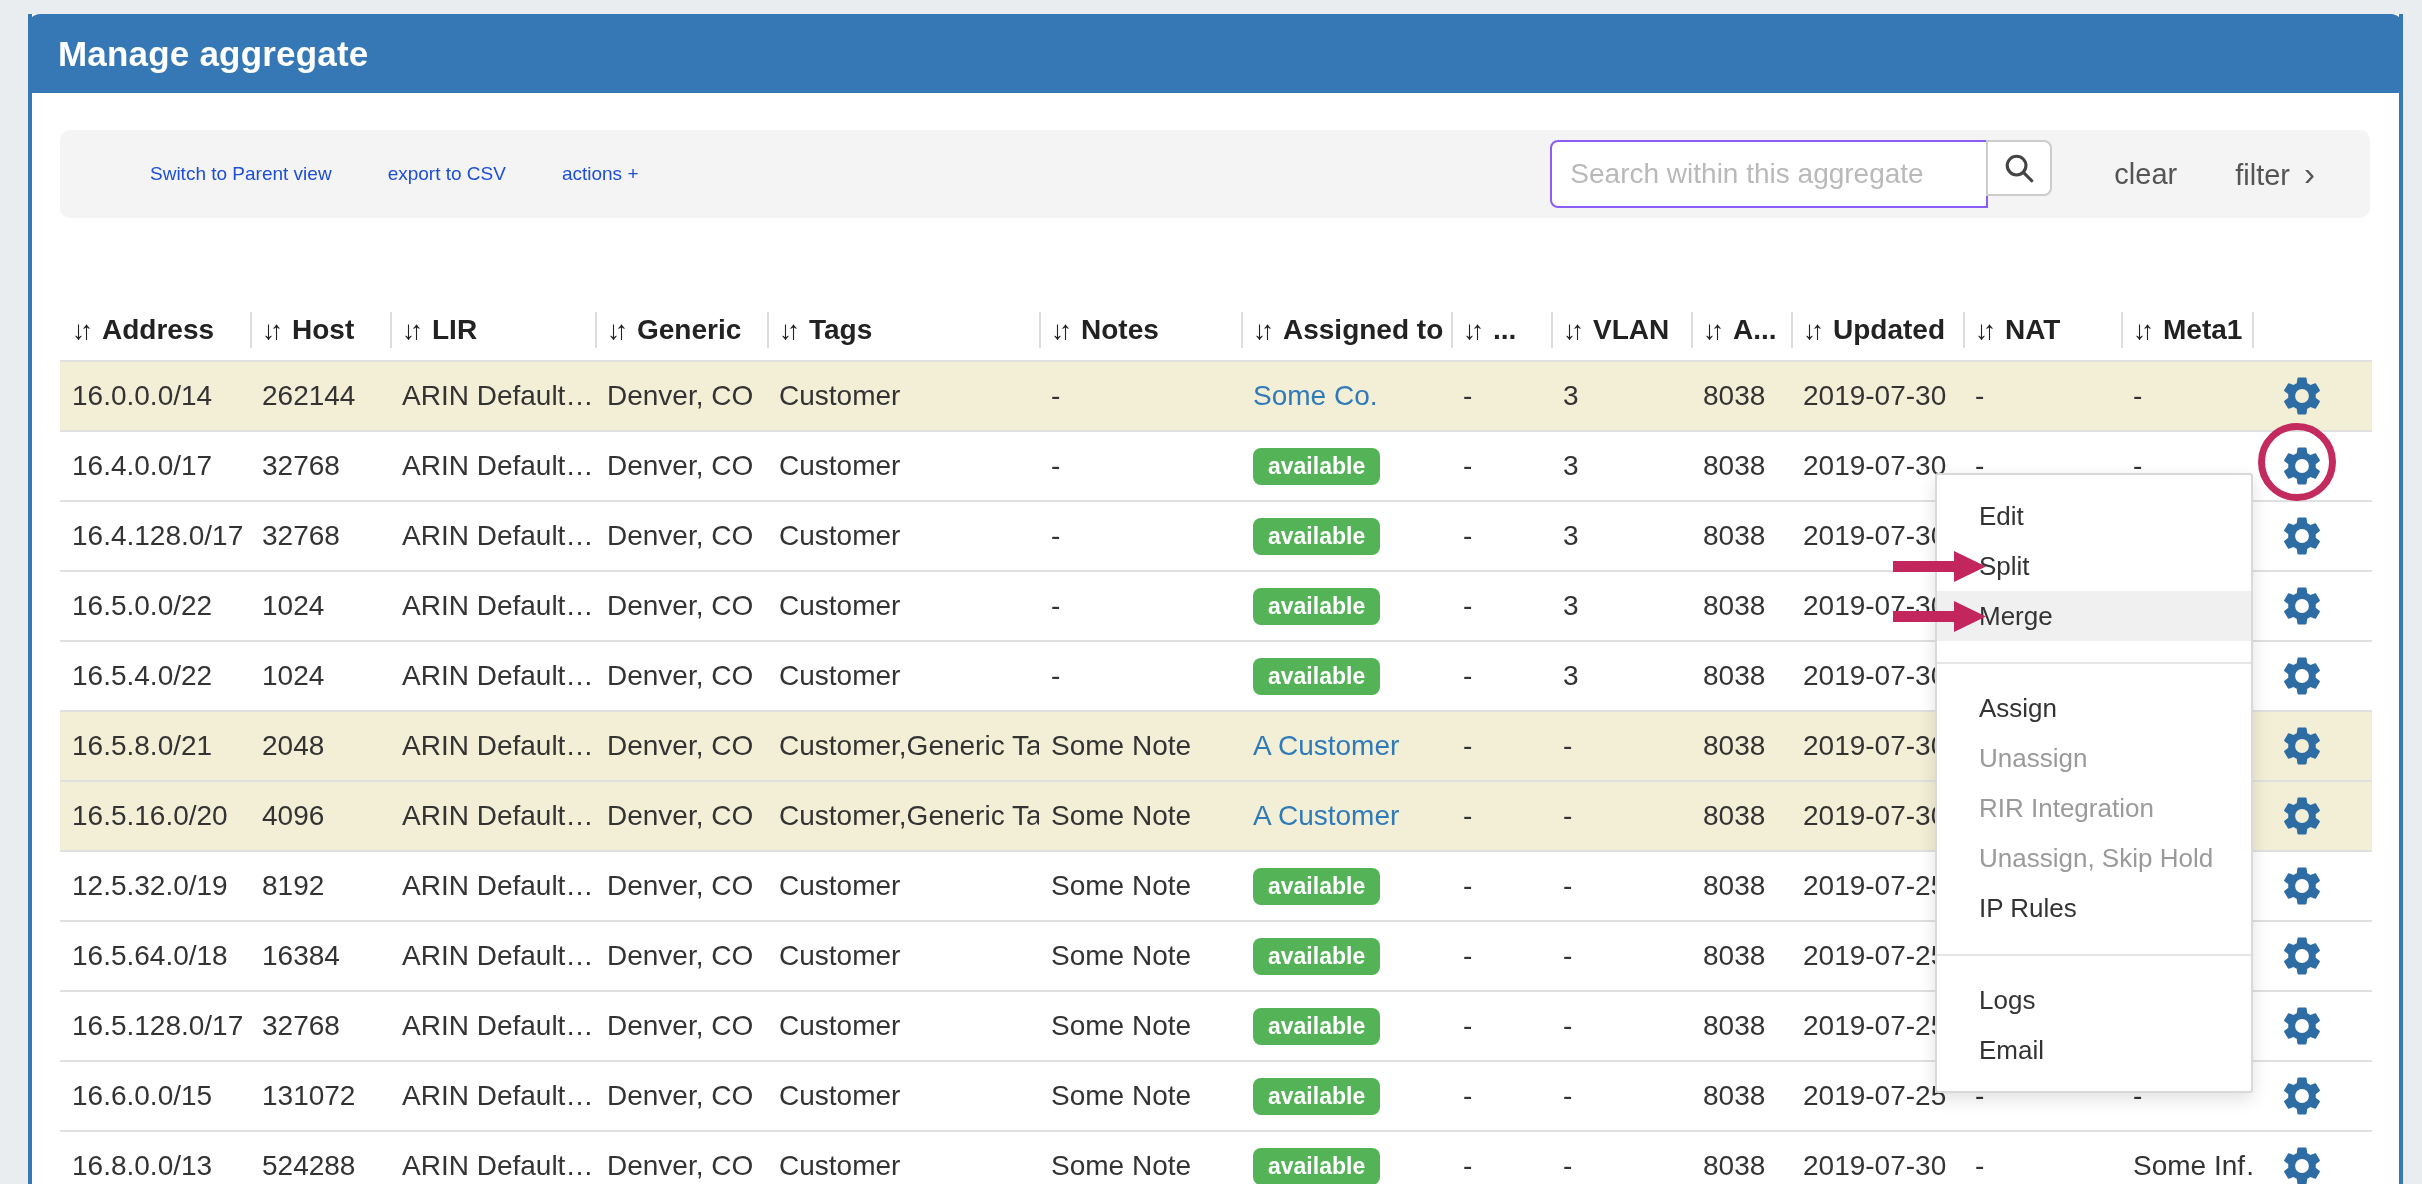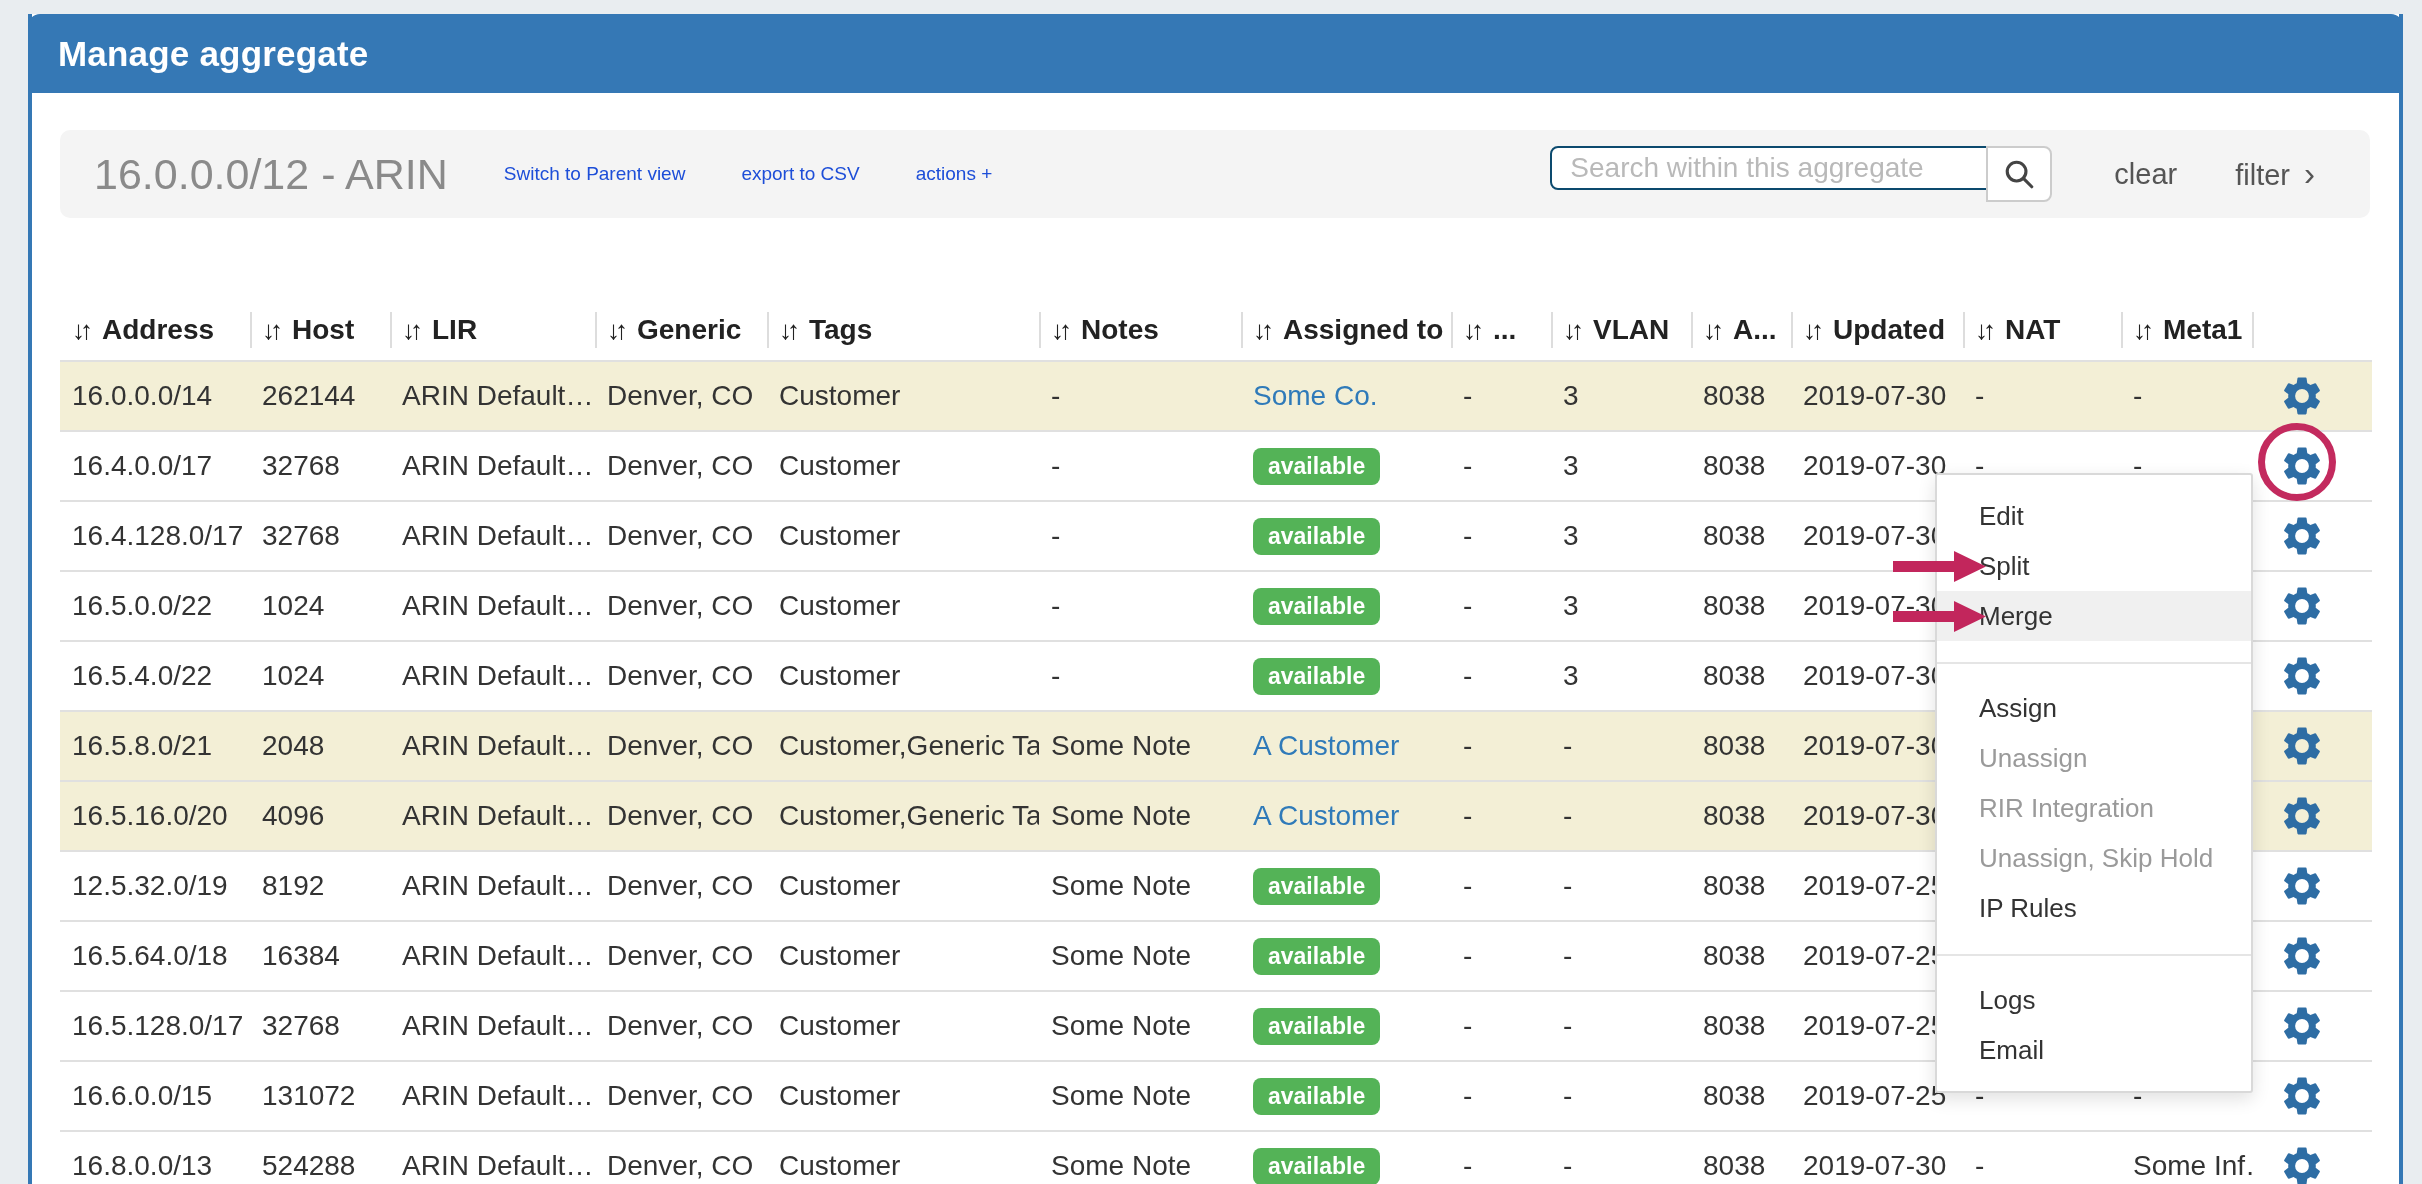--- a/index.html
+++ b/index.html
@@ -26,22 +26,22 @@
   .toolbar{
     position:absolute;left:28px;top:116px;width:2310px;height:88px;
     background:#f4f4f4;border-radius:10px;
     display:flex;align-items:center;box-sizing:border-box;
     padding:0 55px 0 34px;
   }
   .agg-title{font-size:43px;color:#8a8a8a;white-space:nowrap;}
   .tb-link{font-size:19px;color:#1d4ed8;margin-left:56px;white-space:nowrap;cursor:pointer;}
   .search-group{display:flex;margin-left:auto;}
   .search-input{
-    width:438px;height:44px;box-sizing:border-box;
-    border:2px solid #0c4a6e;border-radius:8px 0 0 8px;
+    width:438px;height:68px;box-sizing:border-box;
+    border:2px solid #8b5cf6;border-radius:8px 0 0 8px;
     padding:0 0 0 18px;font-size:28px;color:#555;background:#fff;outline:none;
     font-family:"Liberation Sans",sans-serif;
   }
   .search-input::placeholder{color:#b9b9b9;}
   .search-btn{
     width:66px;height:56px;box-sizing:border-box;background:#fff;
     border:2px solid #ccc;border-left:2px solid #ccc;border-radius:0 8px 8px 0;
     margin-left:-2px;display:flex;align-items:center;justify-content:center;cursor:pointer;
   }
   .clear-link{font-size:29px;color:#555;margin-left:62px;cursor:pointer;}
@@ -94,21 +94,20 @@
 </style>
 </head>
 <body>
 
 <div class="panel">
   <div class="titlebar">
     <span class="title">Manage aggregate</span>
   </div>
 
   <div class="toolbar">
-    <span class="agg-title">16.0.0.0/12 - ARIN</span>
     <span class="tb-link">Switch to Parent view</span>
     <span class="tb-link">export to CSV</span>
     <span class="tb-link">actions +</span>
     <div class="search-group">
       <input class="search-input" type="text" placeholder="Search within this aggregate" style="">
       <div class="search-btn">
         <span style="display:flex;">
           <svg width="34" height="34" viewBox="0 0 24 24" fill="none" stroke="#444" stroke-width="2.2" stroke-linecap="round">
             <circle cx="10.3" cy="10.3" r="6.6"></circle>
             <line x1="15.3" y1="15.3" x2="21" y2="21"></line>

